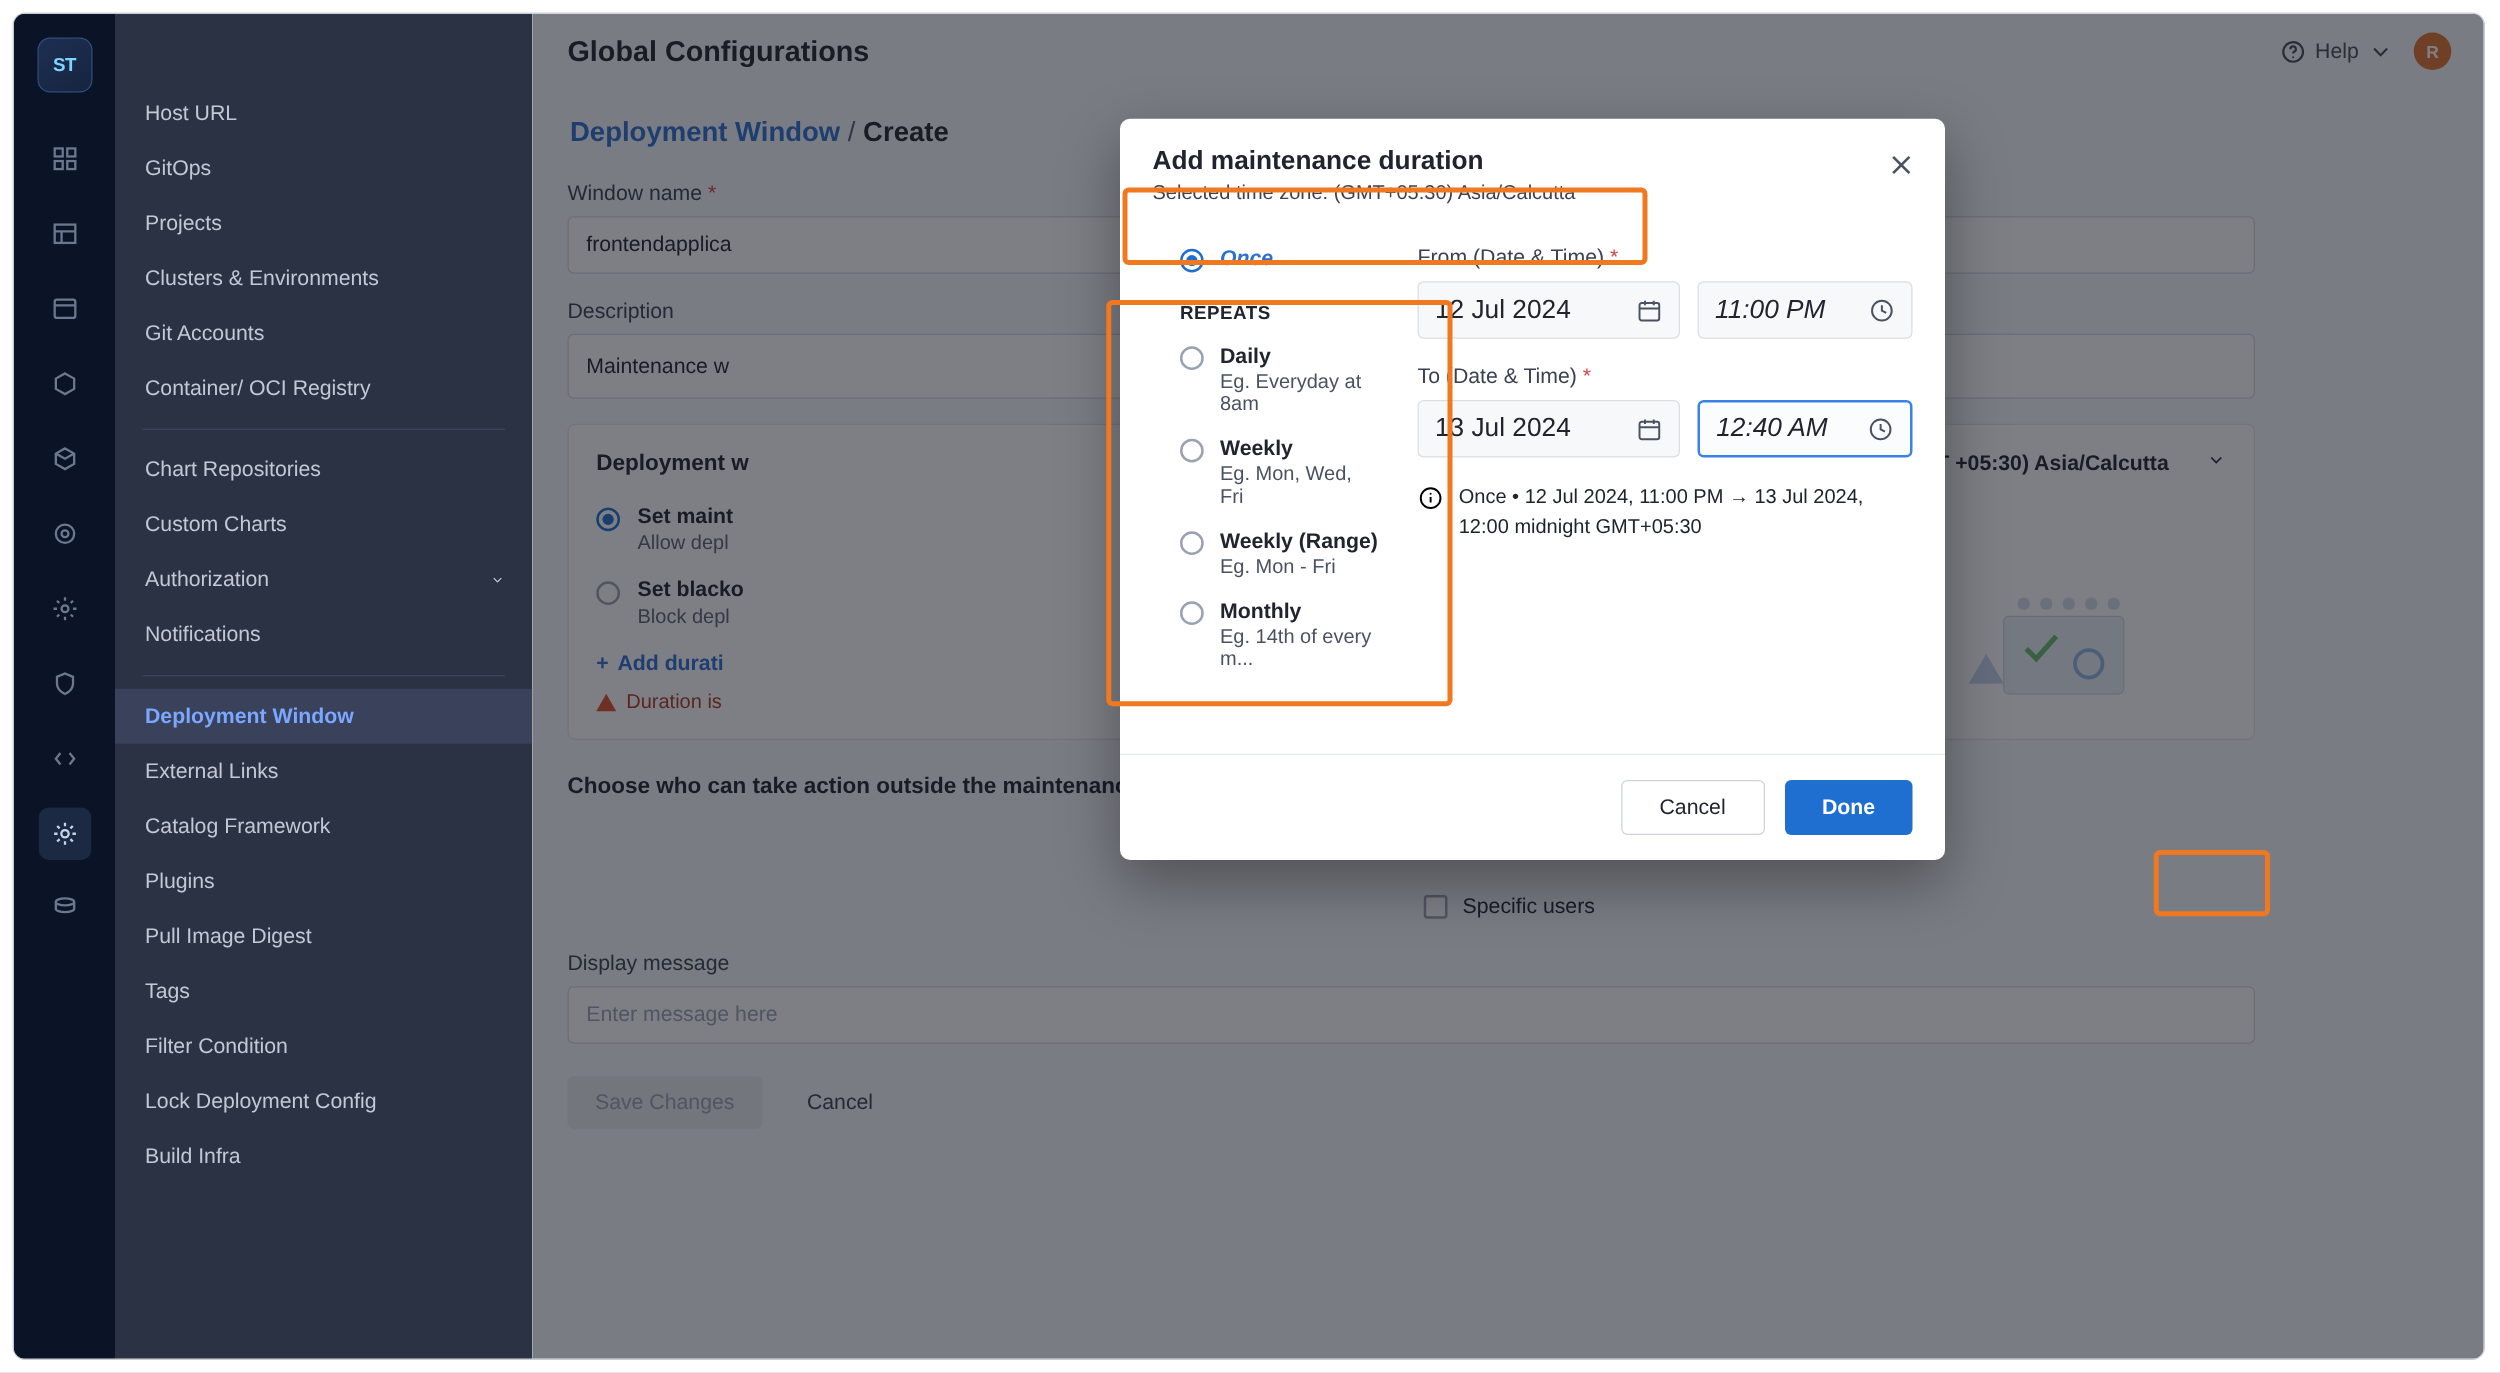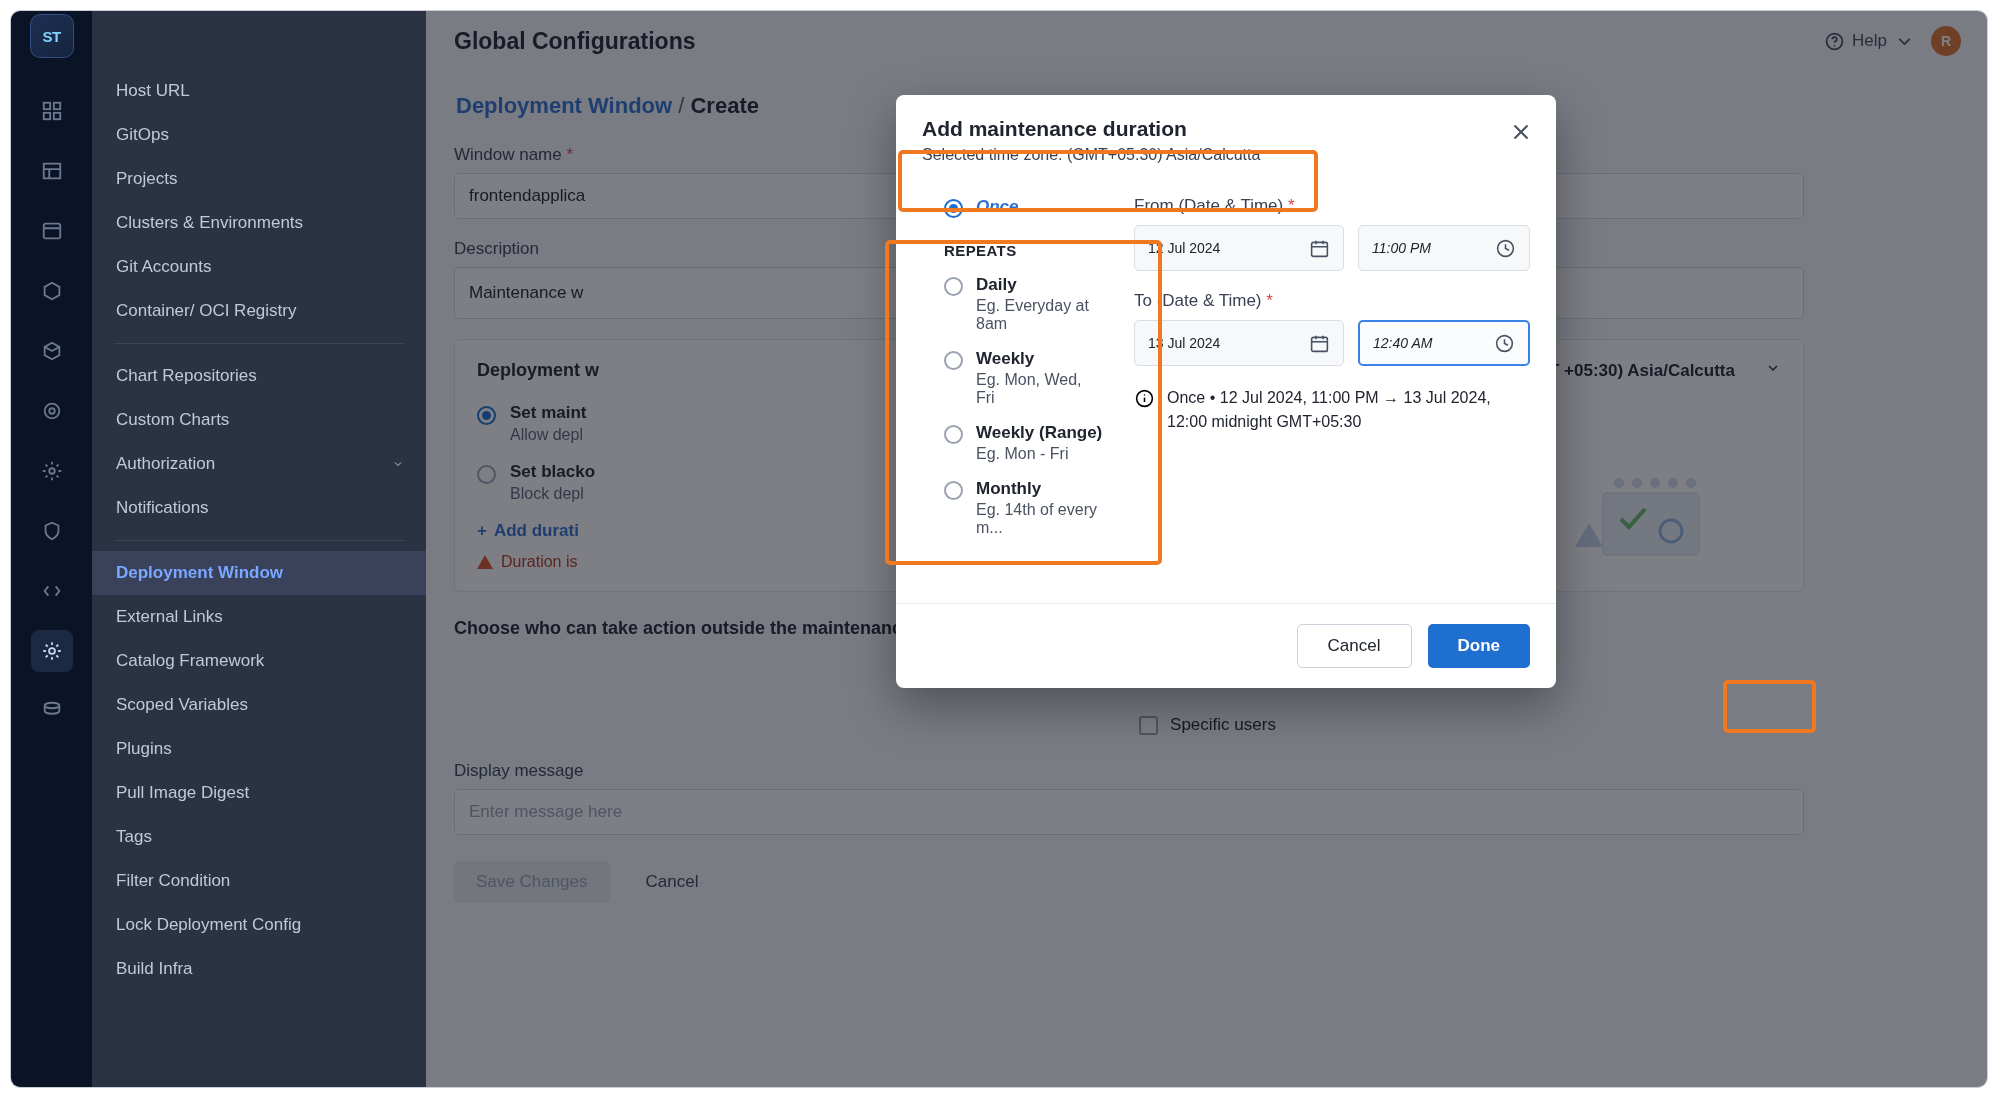--- a/index.html
+++ b/index.html
@@ -18,21 +18,21 @@
     position: relative; width: 1978px; height: 1078px;
     border: 1px solid #c9ced6; border-radius: 10px;
     overflow: hidden; background: #f7f8fa;
     display: flex;
   }
 
   
   .rail {
     width: 81px; background: #0b1326; flex-shrink: 0;
     display: flex; flex-direction: column; align-items: center;
-    padding-top: 3px; gap: 18px;
+    padding-top: 19px; gap: 18px;
   }
   .logo-tile {
     width: 44px; height: 44px; border-radius: 10px;
     background: linear-gradient(145deg,#1d2f52,#16243f);
     border: 1px solid #30507f;
     display: flex; align-items: center; justify-content: center;
     color: #7fd4ff; font-size: 15px; font-weight: bold; letter-spacing: -.5px;
     margin-bottom: 14px;
   }
   .rail-icon {
@@ -207,21 +207,21 @@
 
   .when-col { flex: 1; padding: 18px 0 0 30px; }
   .when-label {
     font-size: 17px; color: #3a4152; margin-bottom: 9px;
   }
   .when-row { display: flex; gap: 14px; margin-bottom: 20px; }
   .dt-box {
     height: 46px; border: 1px solid #d9dde4; border-radius: 5px;
     background: #f7f8fa; display: flex; align-items: center;
     justify-content: space-between; padding: 0 13px;
-    font-size: 14px; color: #20242e;
+    font-size: 21px; color: #20242e;
   }
   .dt-box.date { width: 210px; }
   .dt-box.time { width: 172px; font-style: italic; }
   .dt-box.focused { border: 2px solid #3b82e8; background: #fbfcfe; }
   .dt-box svg { width: 21px; height: 21px; display: block; color: #4a5261; }
 
   .info-row {
     display: flex; gap: 12px; margin-top: 4px; max-width: 390px;
   }
   .info-row svg { width: 21px; height: 21px; flex-shrink: 0; margin-top: 2px; }
@@ -369,23 +369,20 @@
           </div>
           <div class="side-sep"></div>
           <div class="side-item active">
             <span>Deployment Window</span>
           </div>
           <div class="side-item">
             <span>External Links</span>
           </div>
           <div class="side-item">
             <span>Catalog Framework</span>
-          </div>
-          <div class="side-item">
-            <span>Scoped Variables</span>
           </div>
           <div class="side-item">
             <span>Plugins</span>
           </div>
           <div class="side-item">
             <span>Pull Image Digest</span>
           </div>
           <div class="side-item">
             <span>Tags</span>
           </div>

